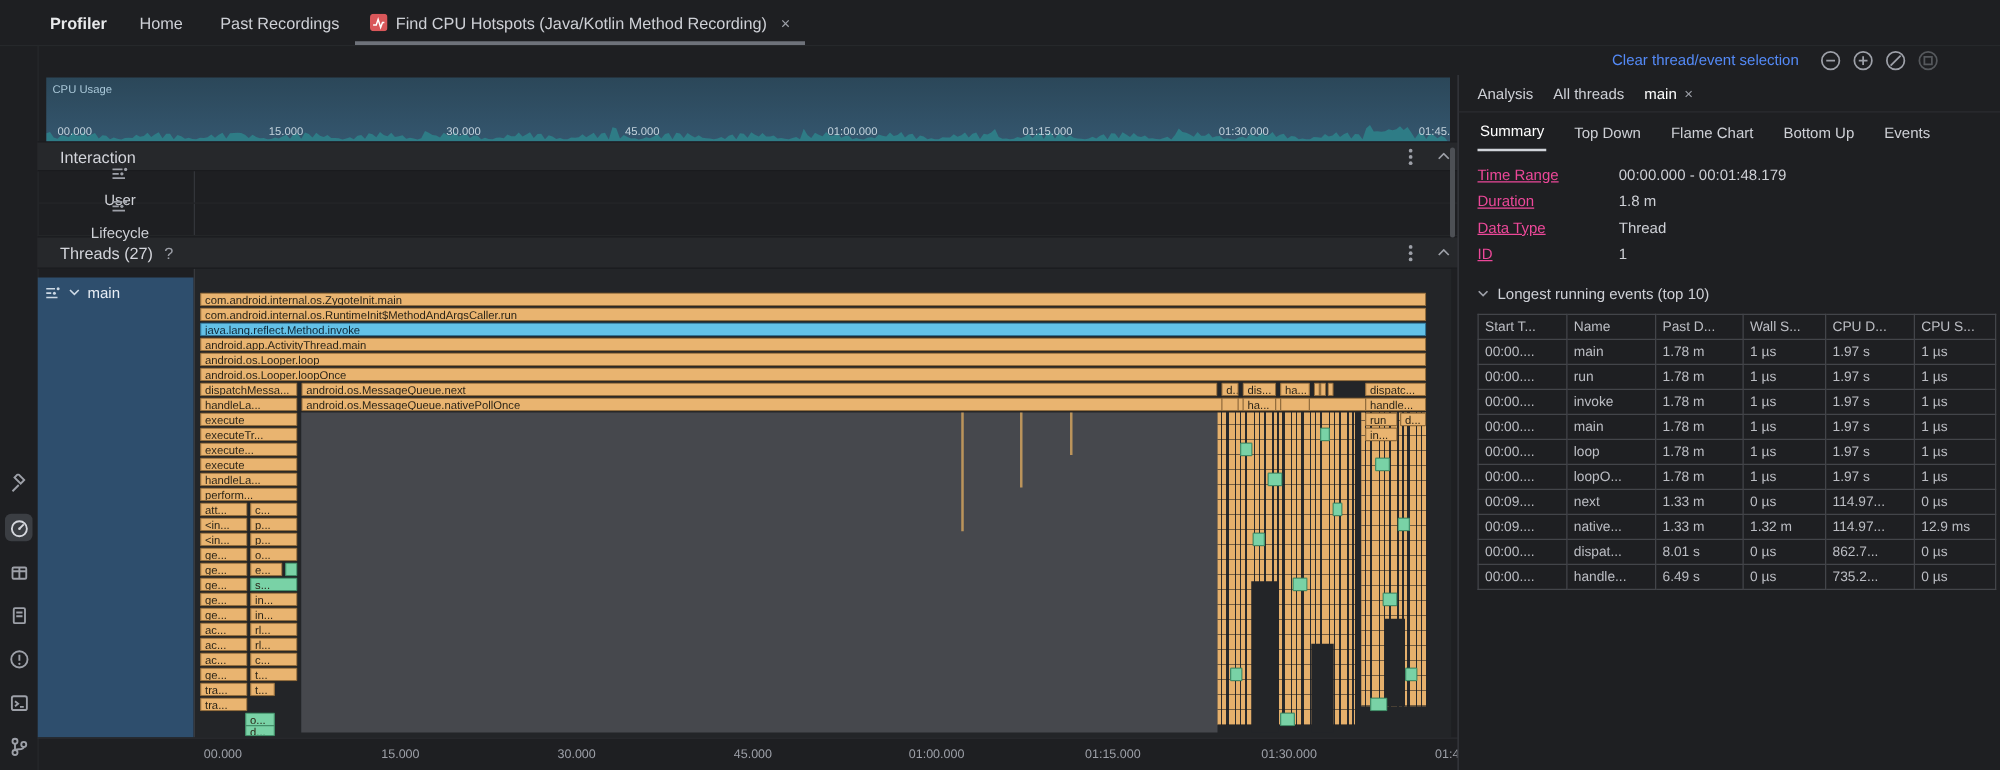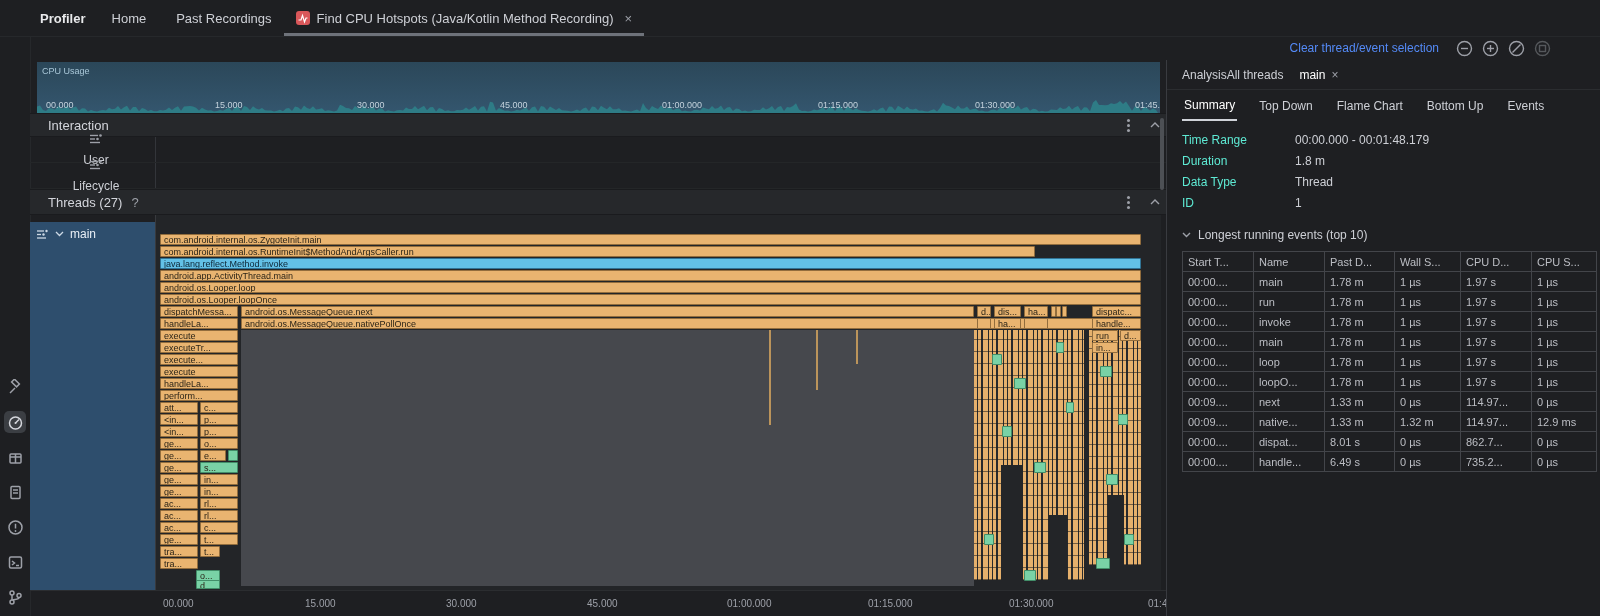--- a/index.html
+++ b/index.html
@@ -59,31 +59,31 @@
   .seg{position:absolute;height:11px;background:#e9b470;border:1px solid rgba(40,22,0,.45);box-sizing:border-box;
        border-radius:1px;font-size:9px;line-height:8px;color:#2b2417;padding:1px 0 0 3px;
        overflow:hidden;white-space:nowrap;cursor:default;}
   .seg.sel{background:#63c1e7;border-color:rgba(0,40,70,.5);color:#0d2636;}
   .seg.g{background:#79d2a6;border-color:rgba(0,60,30,.45);}
   .scroll-thumb{position:absolute;right:2px;top:58px;width:4px;height:72px;background:#4d5055;border-radius:2px;}
   .axis{position:relative;height:26px;border-top:1px solid #2b2d30;overflow:hidden;}
   .axis .tick{top:7px;font-size:10px;color:#9da0a8;}
   
   .rightpanel{position:absolute;left:1166px;top:60px;width:434px;height:556px;border-left:1px solid #393b40;box-sizing:border-box;}
-  .rp-tabs{height:29px;display:flex;align-items:center;padding-left:15px;border-bottom:1px solid #2b2d30;}
+  .rp-tabs{height:29px;display:flex;align-items:center;gap:16px;padding-left:15px;border-bottom:1px solid #2b2d30;}
   .rp-title{color:#ced0d6;}
   .rp-tab{display:flex;align-items:center;gap:6px;color:#ced0d6;cursor:pointer;}
   .rp-tab.active{color:#ffffff;}
   .tab-x{color:#9da0a8;}
   .view-tabs{height:31px;display:flex;align-items:center;gap:20px;padding-left:15px;}
   .vtab{color:#ced0d6;padding:7px 2px;cursor:pointer;}
   .vtab.active{color:#ffffff;border-bottom:2px solid #d0d3d9;}
   .summary{margin-top:8px;}
   .sumrow{display:flex;align-items:center;height:21px;padding-left:15px;}
-  .sl{width:113px;color:#5eead4;}
+  .sl{width:113px;color:#ec4899;text-decoration:underline;}
   .sv{color:#ced0d6;}
   .events-header{display:flex;align-items:center;gap:7px;margin:15px 0 9px 15px;color:#ced0d6;}
   table{border-collapse:collapse;margin-left:15px;font-size:11px;table-layout:fixed;}
   th,td{border:1px solid #43454a;padding:2px 5px;text-align:left;font-weight:normal;color:#bcbec4;
         height:15px;overflow:hidden;white-space:nowrap;}
   svg{display:block;}
 </style>
 </head>
 <body>
 
@@ -293,21 +293,21 @@
         <div class="idle-block"></div>
         <div class="cluster c1"></div>
         <div class="cluster c2"></div>
         <div class="notch" style="left:845px;top:250px;width:22px;height:121px"></div>
         <div class="notch" style="left:893px;top:300px;width:18px;height:71px"></div>
         <div class="notch" style="left:952px;top:280px;width:16px;height:70px"></div>
         <div class="vline" style="left:613px;height:95px"></div>
         <div class="vline" style="left:660px;height:60px"></div>
         <div class="vline" style="left:700px;height:34px"></div>
       <div class="seg" style="left: 4px; top: 19px; width: 981px;">com.android.internal.os.ZygoteInit.main</div>
-          <div class="seg" style="left: 4px; top: 31px; width: 875px;">com.android.internal.os.RuntimeInit$MethodAndArgsCaller.run</div>
+          <div class="seg" style="left: 4px; top: 31px; width: 981px;">com.android.internal.os.RuntimeInit$MethodAndArgsCaller.run</div>
           <div class="seg sel" style="left: 4px; top: 43px; width: 981px;">java.lang.reflect.Method.invoke</div>
           <div class="seg" style="left: 4px; top: 55px; width: 981px;">android.app.ActivityThread.main</div>
           <div class="seg" style="left: 4px; top: 67px; width: 981px;">android.os.Looper.loop</div>
           <div class="seg" style="left: 4px; top: 79px; width: 981px;">android.os.Looper.loopOnce</div>
           <div class="seg" style="left: 4px; top: 91px; width: 78px;">dispatchMessa...</div>
           <div class="seg" style="left: 85px; top: 91px; width: 733px;">android.os.MessageQueue.next</div>
           <div class="seg" style="left: 821px; top: 91px; width: 14px;">d...</div>
           <div class="seg" style="left: 838px; top: 91px; width: 27px;">dis...</div>
           <div class="seg" style="left: 868px; top: 91px; width: 24px;">ha...</div>
           <div class="seg" style="left: 895px; top: 91px; width: 3px;"></div>

